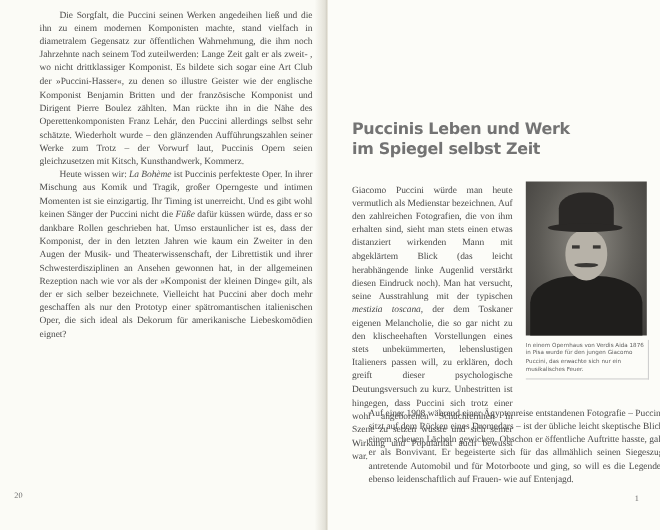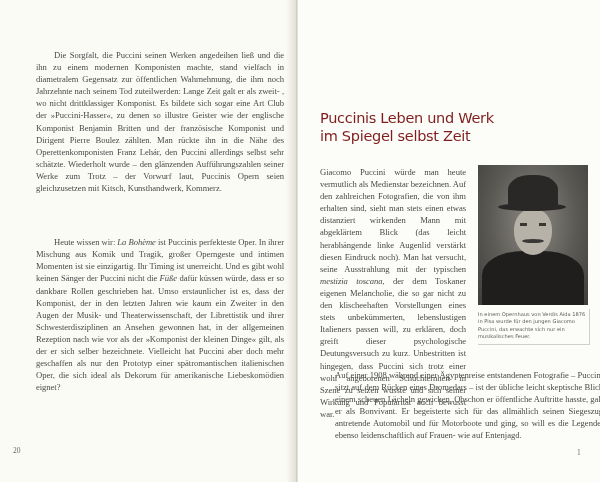--- a/index.html
+++ b/index.html
@@ -20,26 +20,26 @@
     position: absolute; left: 286px; top: 0; width: 10px; height: 482px;
     background: linear-gradient(to right, rgba(230,228,218,0), rgba(215,212,200,0.7));
   }
   .body-text {
     position: absolute;
     font-size: 8.6px; line-height: 12.1px;
     text-align: justify; color: #4a4a4a;
     letter-spacing: -0.05px;
   }
   .body-text p { margin: 0; text-indent: 0; }
-  .body-text p.indent { text-indent: 18px; margin-top: 42px; }
+  .body-text p.indent { text-indent: 18px; }
   .left-text { left: 36px; top: 7px; width: 248px; }
   .heading {
     position: absolute; left: 320px; top: 109px; width: 220px;
     font-family: "DejaVu Sans", sans-serif; font-size: 14.5px; line-height: 18px;
-    color: #7f1d1d; font-weight: normal; letter-spacing: -0.3px;
+    color: #737373; font-weight: bold; letter-spacing: -0.3px;
   }
   .right-text-top { left: 320px; top: 166px; width: 146px; }
   .right-text-bottom { left: 335px; top: 369px; width: 268px; }
   .figure {
     position: absolute; left: 478px; top: 165px; width: 110px; height: 140px;
     background: radial-gradient(ellipse at 50% 40%, #8d8a83 0%, #5c5a55 55%, #3f3d3a 100%);
     overflow: hidden;
   }
   .figure .hat {
     position: absolute; left: 30px; top: 10px; width: 50px; height: 32px;

